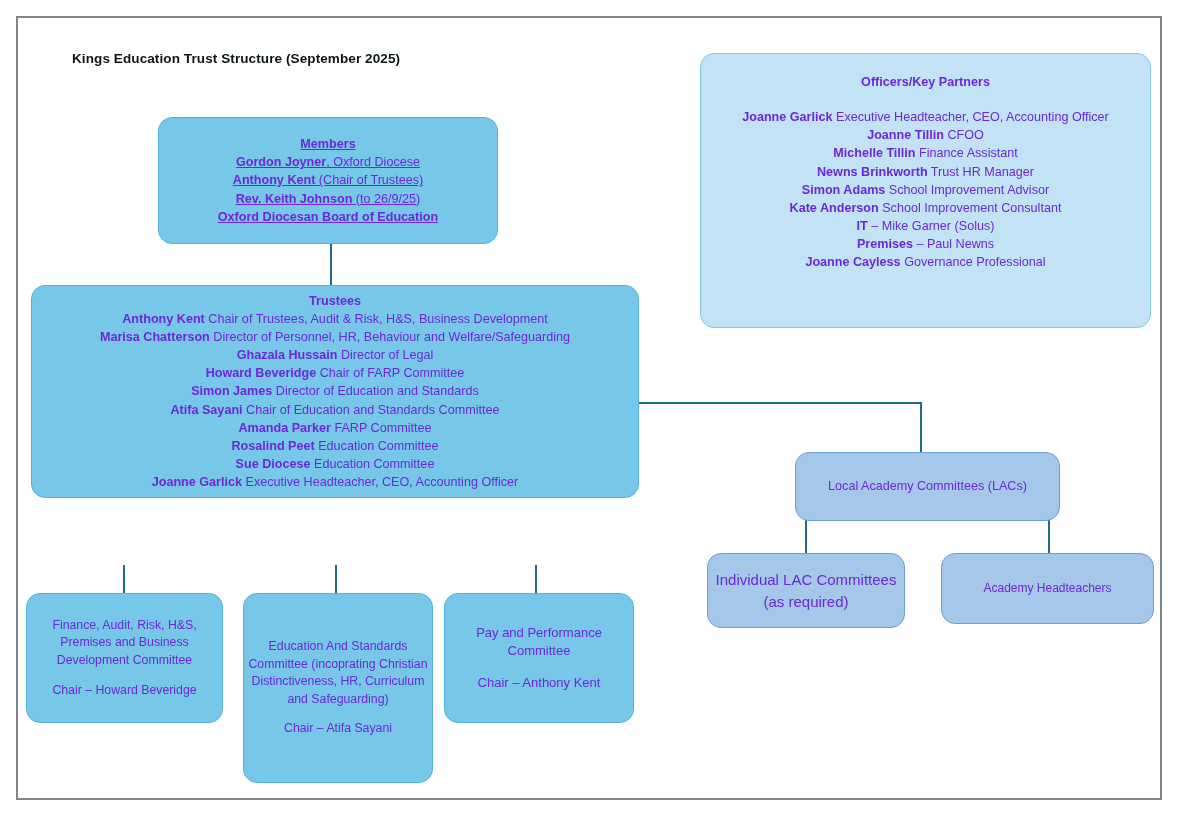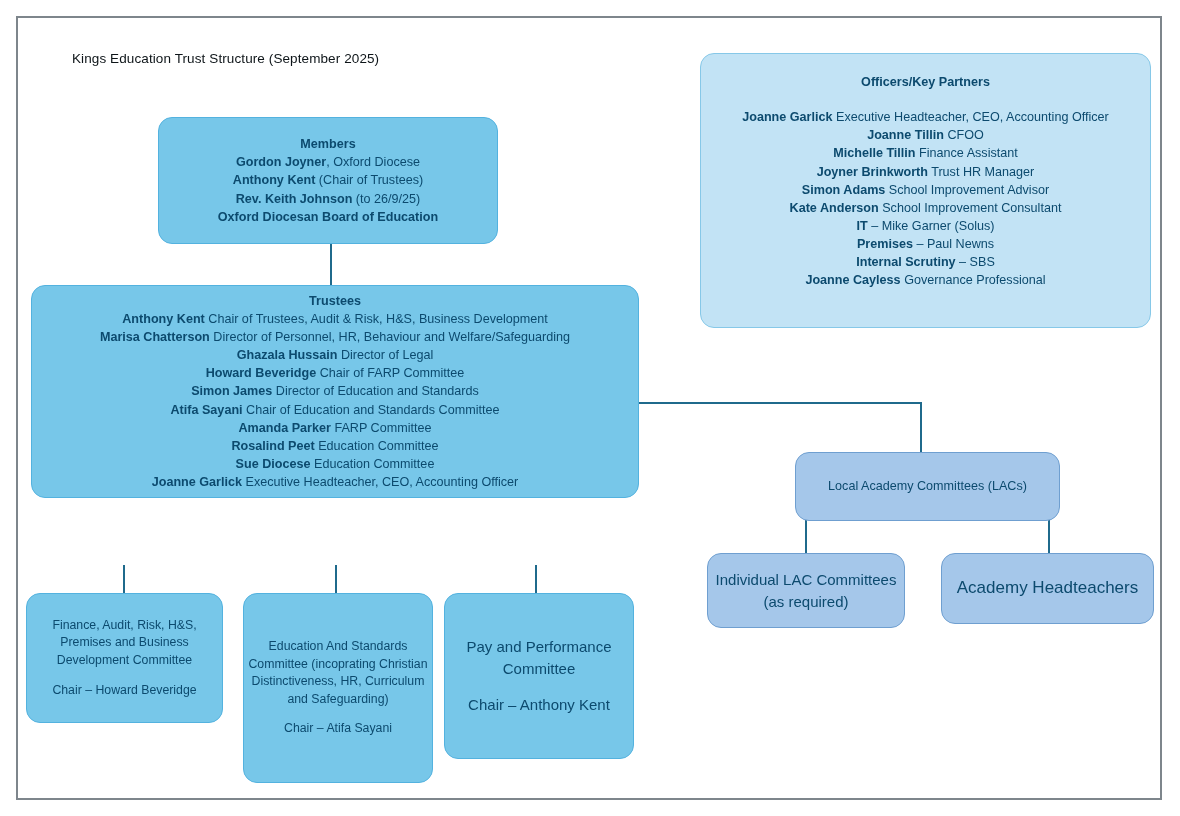--- a/index.html
+++ b/index.html
@@ -28,36 +28,36 @@
     height: 784px;
     border: 2px solid #7e868c;
     box-sizing: border-box;
     background: transparent;
   }
   #chart-title {
     position: absolute;
     left: 72px;
     top: 51px;
     font-size: 13.5px;
-    font-weight: normal;
+    font-weight: bold;
     letter-spacing: 0.1px;
     color: #0d1418;
     white-space: nowrap;
   }
   .node {
     position: absolute;
     box-sizing: border-box;
     border-radius: 14px;
     display: flex;
     flex-direction: column;
     align-items: center;
     justify-content: center;
     text-align: center;
     line-height: 1.44;
-    color: #0c4a6e;
+    color: #6d28d9;
   }
   .node.mid {
     background: #77c7e9;
     border: 1px solid #53b2df;
   }
   .node.light {
     background: #c2e3f5;
     border: 1px solid #86c8e8;
   }
   .node.slate {
@@ -67,20 +67,21 @@
   .node .ln {
     display: block;
     width: 100%;
   }
   .node b { font-weight: bold; }
 
   
   #node-members {
     left: 158px; top: 117px; width: 340px; height: 127px;
     font-size: 12.6px;
+    text-decoration: underline;
   }
   #node-officers {
     left: 700px; top: 53px; width: 451px; height: 275px;
     font-size: 12.6px;
     justify-content: flex-start;
     padding-top: 19px;
   }
   #node-officers .hdr { margin-bottom: 17px; }
   #node-trustees {
     left: 31px; top: 285px; width: 608px; height: 213px;
@@ -88,35 +89,35 @@
   }
   #node-finance-cmte {
     left: 26px; top: 593px; width: 197px; height: 130px;
     font-size: 12.3px;
   }
   #node-education-cmte {
     left: 243px; top: 593px; width: 190px; height: 190px;
     font-size: 12.3px;
   }
   #node-pay-cmte {
-    left: 444px; top: 593px; width: 190px; height: 166px;
-    font-size: 15px;
+    left: 444px; top: 593px; width: 190px; height: 130px;
+    font-size: 13px;
     border-radius: 14px;
   }
   #node-lacs {
     left: 795px; top: 452px; width: 265px; height: 69px;
     font-size: 12.6px;
   }
   #node-individual-lac {
     left: 707px; top: 553px; width: 198px; height: 75px;
     font-size: 15px;
   }
   #node-academy-heads {
     left: 941px; top: 553px; width: 213px; height: 71px;
-    font-size: 17px;
+    font-size: 12px;
   }
   .spacer { height: 0.95em; }
 
   
   .conn {
     position: absolute;
     background: #1f6a8c;
   }
   .conn.v { width: 1.6px; }
   .conn.h { height: 1.6px; }
@@ -156,26 +157,25 @@
         <span class="ln"><b>Oxford Diocesan Board of Education</b></span>
       </div>
   </div>
 
   <div class="node light" id="node-officers">
     <span class="ln hdr"><b>Officers/Key Partners</b></span>
     <div>
         <span class="ln"><b>Joanne Garlick</b><span> Executive Headteacher, CEO, Accounting Officer</span></span>
         <span class="ln"><b>Joanne Tillin</b><span> CFOO</span></span>
         <span class="ln"><b>Michelle Tillin</b><span> Finance Assistant</span></span>
-        <span class="ln"><b>Joyner Brinkworth</b><span> Trust HR Manager</span></span>
+        <span class="ln"><b>Newns Brinkworth</b><span> Trust HR Manager</span></span>
         <span class="ln"><b>Simon Adams</b><span> School Improvement Advisor</span></span>
         <span class="ln"><b>Kate Anderson</b><span> School Improvement Consultant</span></span>
         <span class="ln"><b>IT</b><span> – Mike Garner (Solus)</span></span>
         <span class="ln"><b>Premises</b><span> – Paul Newns</span></span>
-        <span class="ln"><b>Internal Scrutiny</b><span> – SBS</span></span>
         <span class="ln"><b>Joanne Cayless</b><span> Governance Professional</span></span>
       </div>
   </div>
 
   <div class="node mid" id="node-trustees">
     <span class="ln hdr"><b>Trustees</b></span>
     <div>
         <span class="ln"><b>Anthony Kent</b><span> Chair of Trustees, Audit &amp; Risk, H&amp;S, Business Development</span></span>
         <span class="ln"><b>Marisa Chatterson</b><span> Director of Personnel, HR, Behaviour and Welfare/Safeguarding</span></span>
         <span class="ln"><b>Ghazala Hussain</b><span> Director of Legal</span></span>

